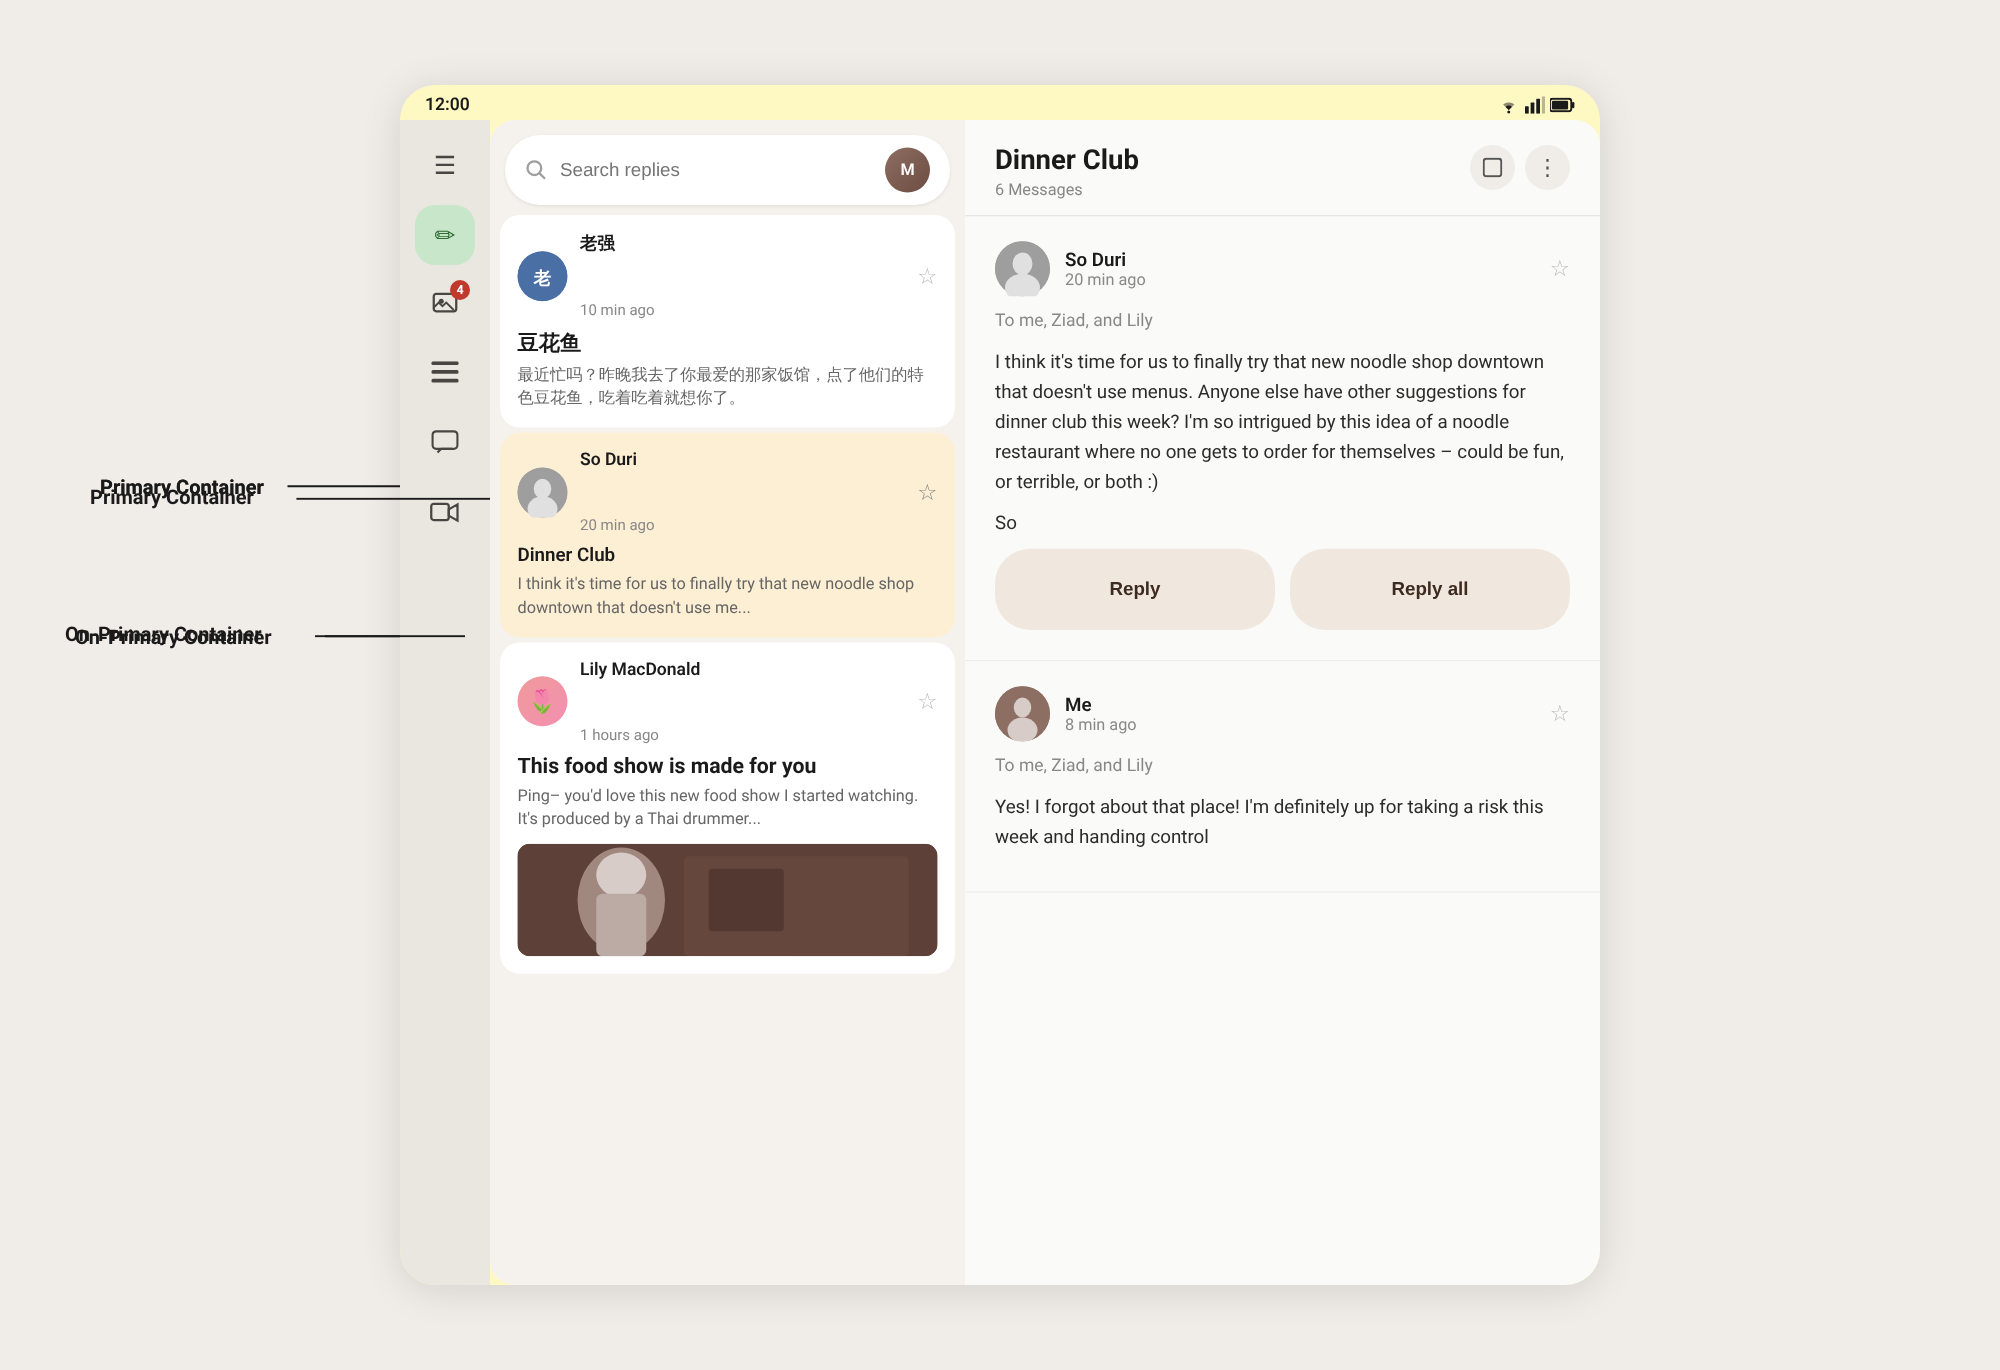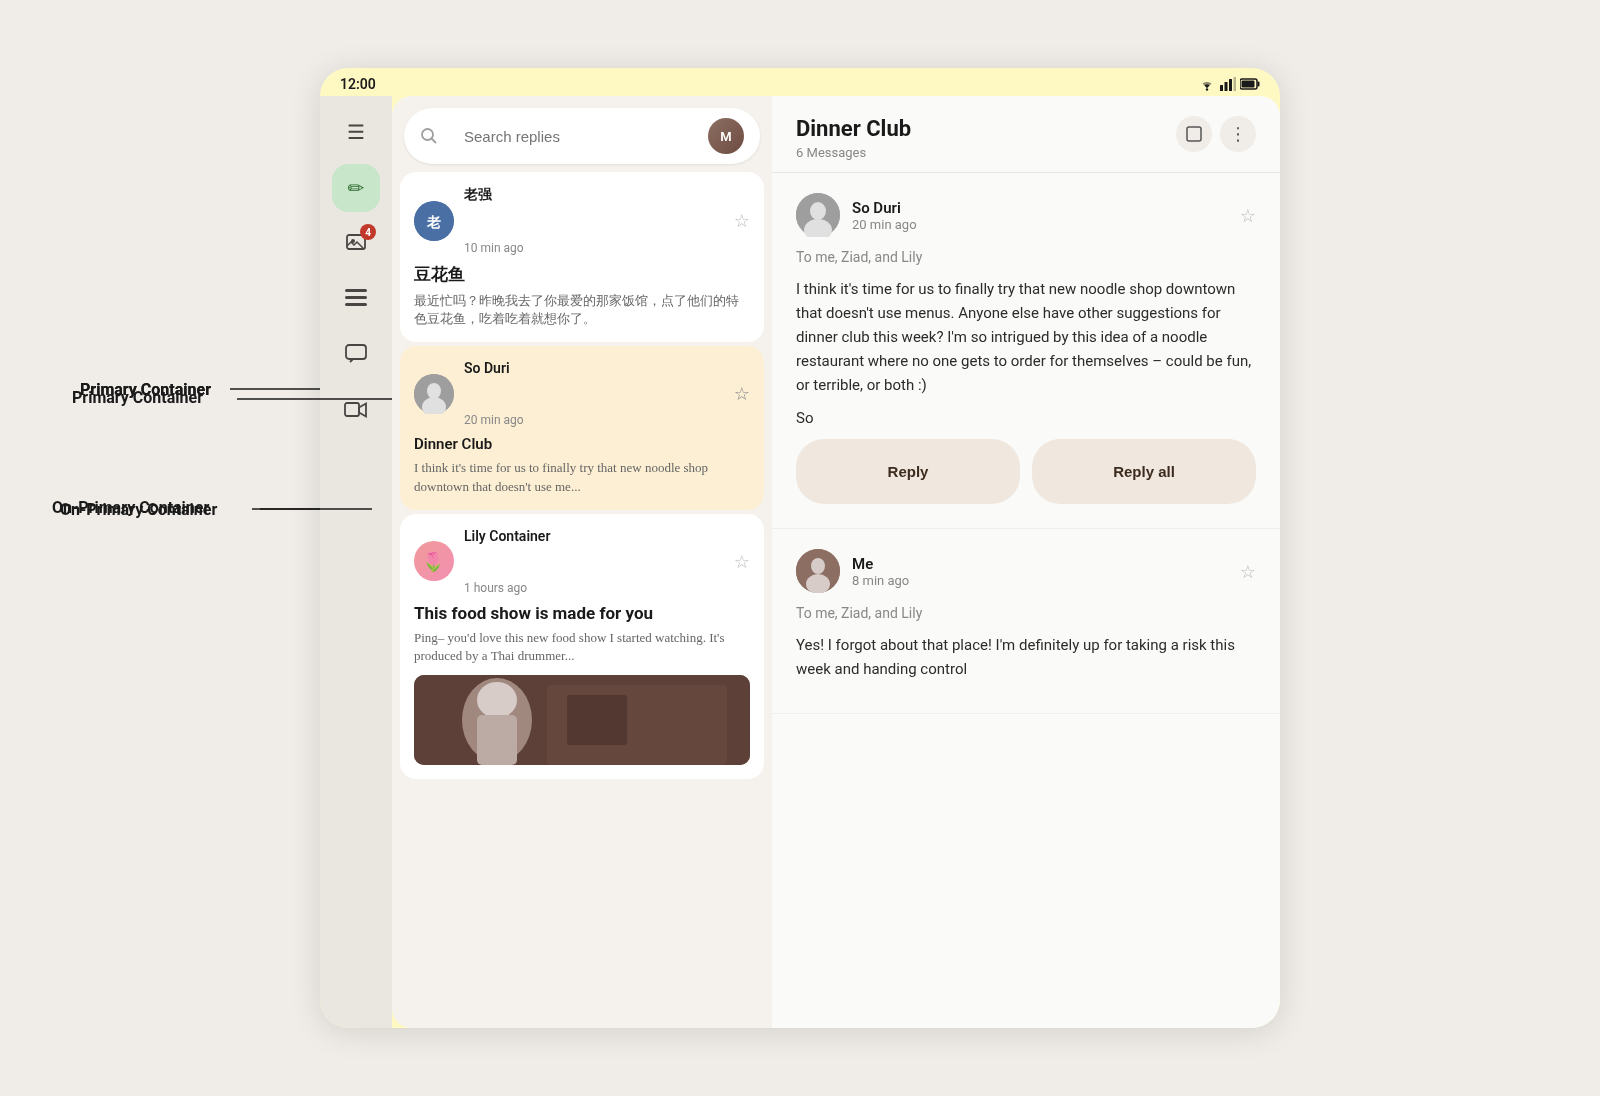--- a/index.html
+++ b/index.html
@@ -103,21 +103,21 @@
       overflow: hidden;
     }
 
     .search-bar {
       margin: 12px 12px 8px;
       background: white;
       border-radius: 28px;
       display: flex;
       align-items: center;
       padding: 10px 16px;
-      gap: 26px;
+      gap: 10px;
       box-shadow: 0 1px 3px rgba(0,0,0,0.08);
     }
 
     .search-bar input {
       border: none;
       outline: none;
       background: transparent;
       font-size: 15px;
       color: #9e9e9e;
       flex: 1;
@@ -180,21 +180,20 @@
     }
 
     .email-preview {
       font-size: 13px;
       color: #666;
       line-height: 1.4;
       display: -webkit-box;
       -webkit-line-clamp: 2;
       -webkit-box-orient: vertical;
       overflow: hidden;
-      font-family: Liberation Serif, serif;
     }
 
     .email-image {
       margin-top: 10px;
       border-radius: 10px;
       overflow: hidden;
       height: 90px;
       background: #5d4037;
       display: flex;
       align-items: center;
@@ -557,21 +556,21 @@
               <span class="star-icon" style="color: #888;">☆</span>
             </div>
             <div class="email-subject" style="font-size:15px; font-weight: 600;">Dinner Club</div>
             <div class="email-preview">I think it's time for us to finally try that new noodle shop downtown that doesn't use me...</div>
           </div>
 
           <div class="email-item">
             <div class="email-item-header">
               <div class="avatar-lily">🌷</div>
               <div class="email-sender-info">
-                <div class="email-sender-name">Lily Container</div>
+                <div class="email-sender-name">Lily MacDonald</div>
                 <div class="email-time">1 hours ago</div>
               </div>
               <span class="star-icon">☆</span>
             </div>
             <div class="email-subject">This food show is made for you</div>
             <div class="email-preview">Ping– you'd love this new food show I started watching. It's produced by a Thai drummer...</div>
             <div class="email-image">
               <div class="email-image-placeholder">
                 <svg width="100%" height="100%" viewBox="0 0 350 90" preserveAspectRatio="xMidYMid slice">
                   <rect width="350" height="90" fill="#5d4037"></rect>

